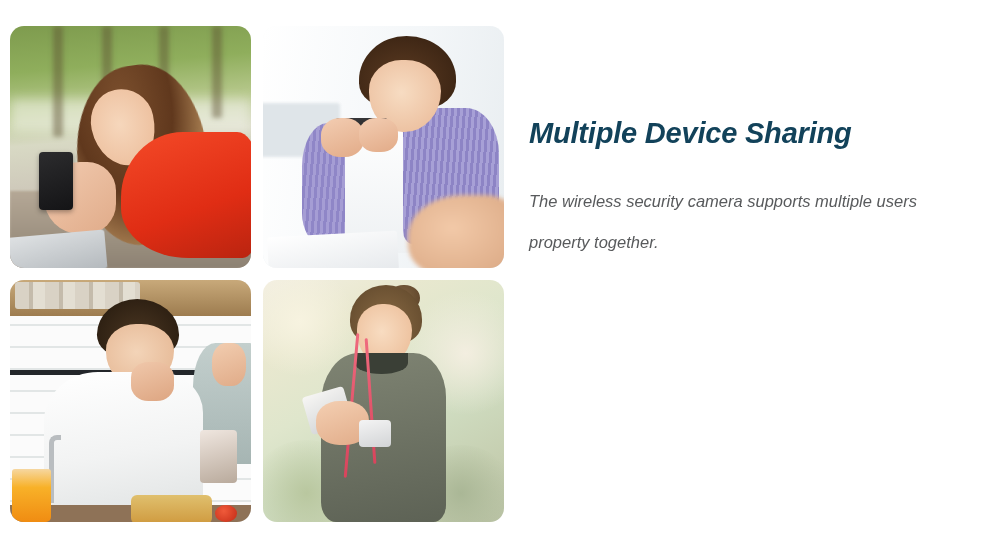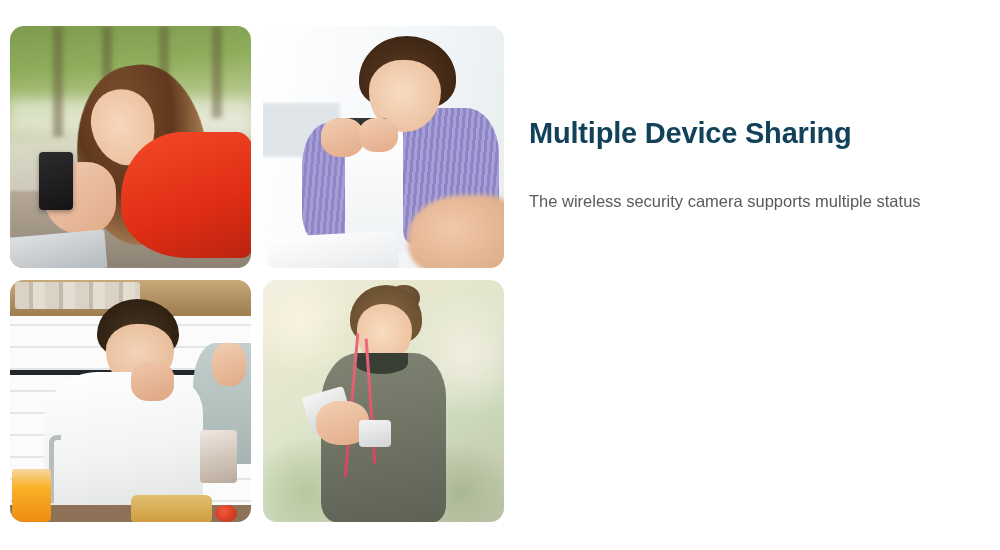--- a/index.html
+++ b/index.html
@@ -167,20 +167,21 @@
               background: linear-gradient(165deg,#f7f6f4,#cfd2d4); border-radius:4px; transform: rotate(-16deg); }
   .p4 .watch { position:absolute; left:40%; top:58%; width:13%; height:11%;
               background: linear-gradient(165deg,#f4f4f4,#d2d4d6); border-radius:4px; }
 
   
   .text-col {
     position: absolute;
     left: 529px;
     top: 118px;
     width: 452px;
+    font-style: italic;
   }
 
   .headline {
     color: #12425a;
     font-size: 29px;
     font-weight: bold;
     letter-spacing: -0.2px;
     line-height: 1.1;
     white-space: nowrap;
   }
@@ -265,17 +266,18 @@
       <span class="phone"></span>
       <span class="hand"></span>
       <span class="watch"></span>
     </div>
 
   </div>
 
   <div class="text-col">
     <h1 class="headline">Multiple Device Sharing</h1>
     <div class="body-copy">
-      <span class="ln">The wireless security camera supports multiple status</span>
+      <span class="ln">The wireless security camera supports multiple users</span>
+      <span class="ln">property together.</span>
     </div>
   </div>
 
 </div>
 
 </body></html>

